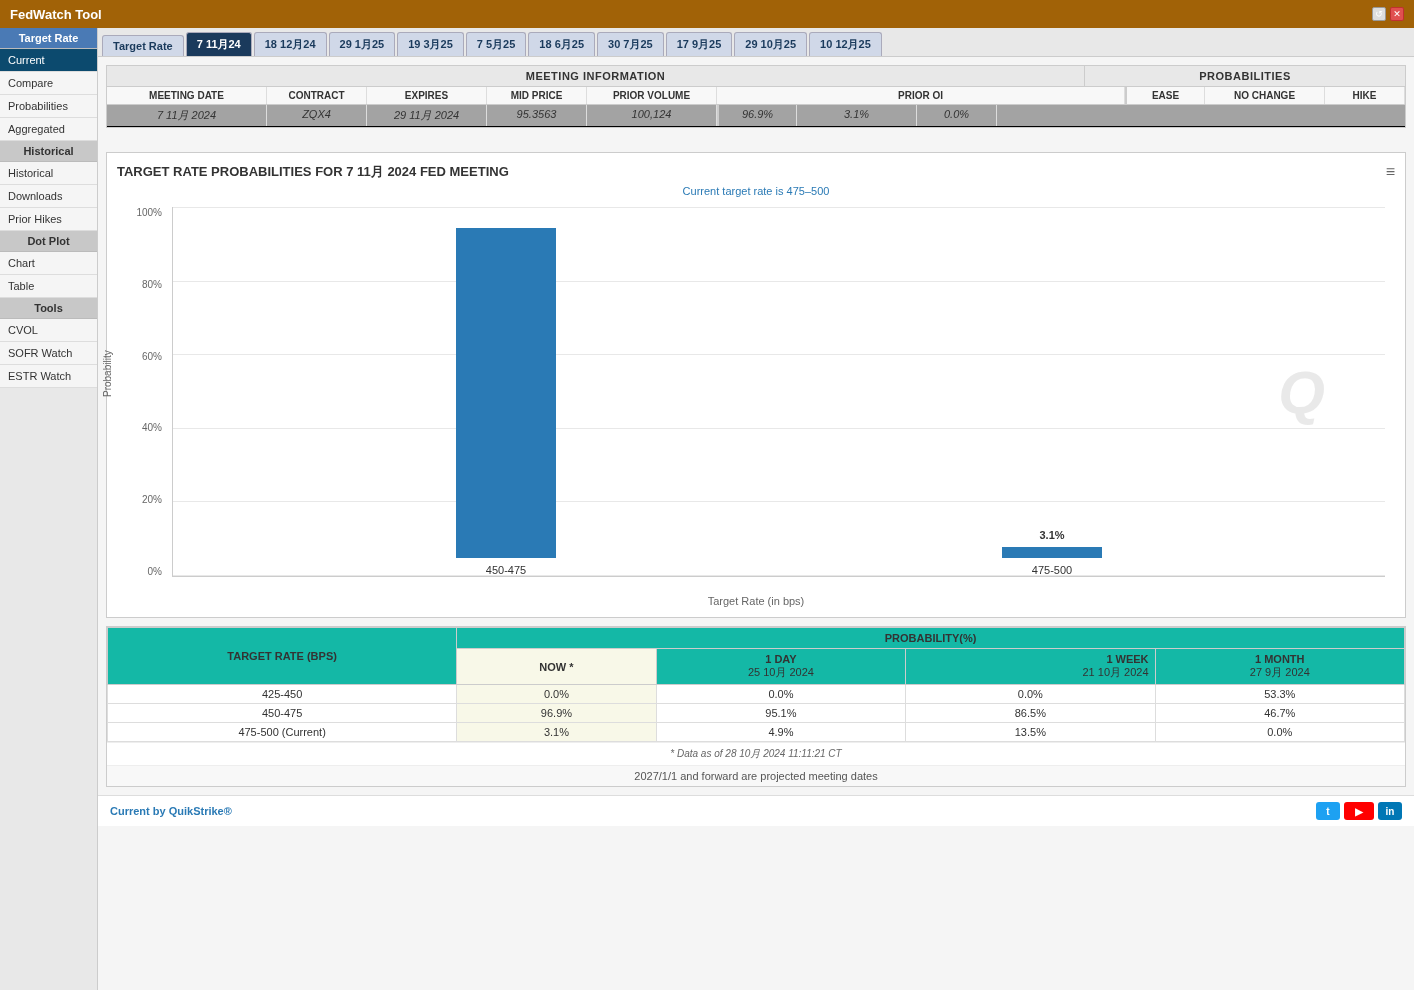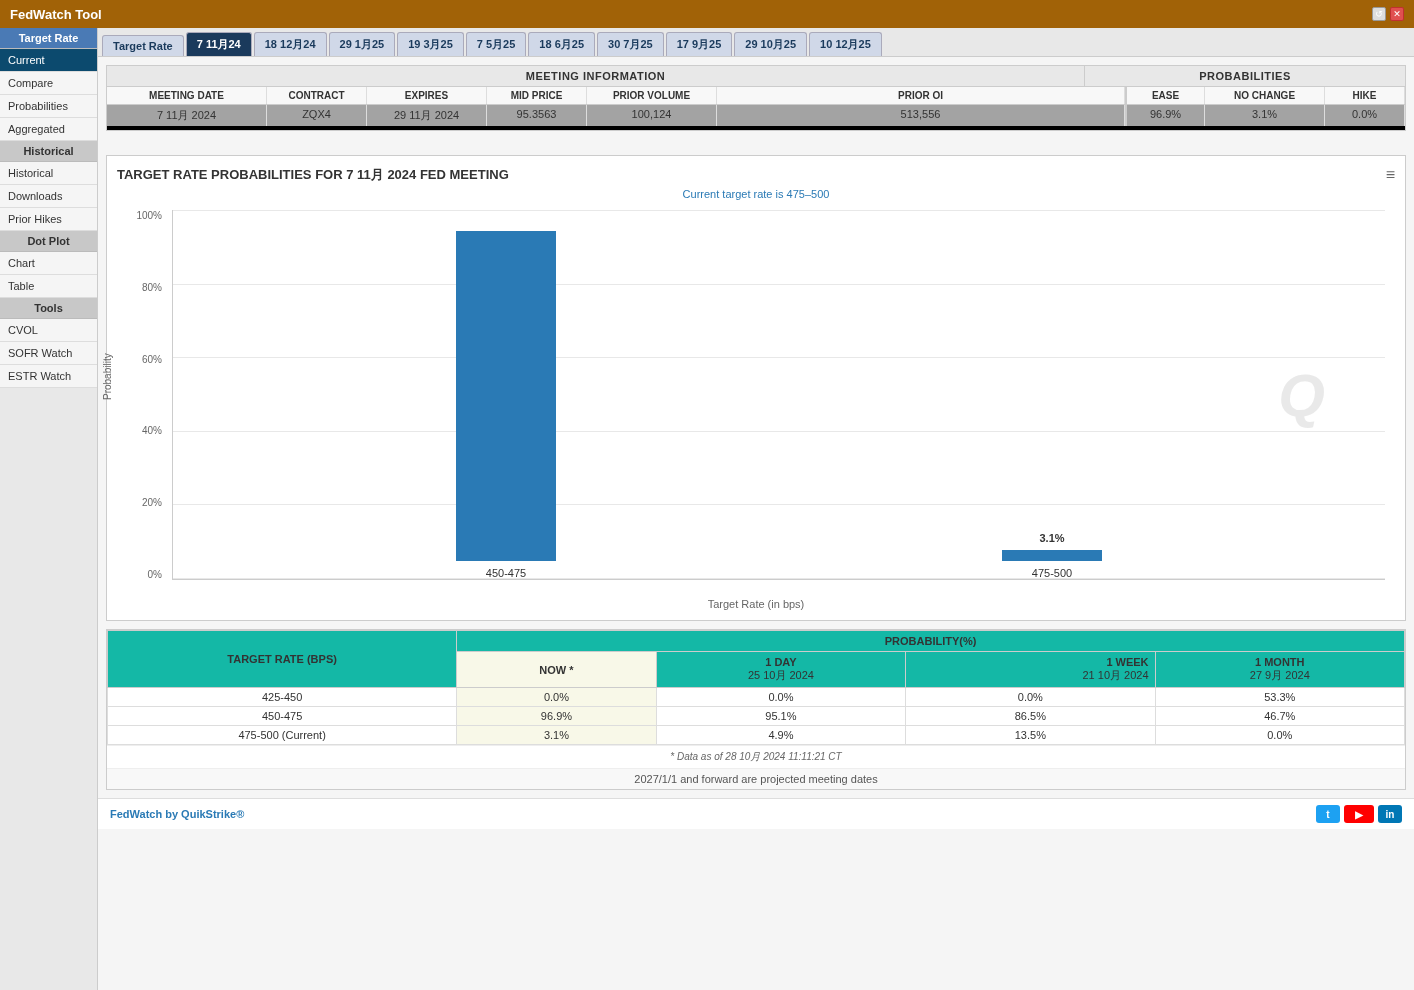--- a/index.html
+++ b/index.html
@@ -116,21 +116,22 @@
     .col-cell {
       text-align: center;
       font-weight: bold;
       font-size: 10px;
       padding: 3px 4px;
       border-right: 1px solid #ddd;
       background: #f8f8f8;
     }
     .data-row {
       display: flex;
-      border-bottom: 4px solid #000000;
+      border-bottom: 1px solid #000000;
+      font-style: italic;
     }
     .data-cell {
       text-align: center;
       font-size: 11px;
       padding: 3px 4px;
       border-right: 1px solid #ddd;
     }
 
     
     .chart-section {
@@ -410,21 +411,20 @@
           <div class="col-cell" style="width:80px;border-left:2px solid #ccc;">EASE</div>
           <div class="col-cell" style="width:120px;">NO CHANGE</div>
           <div class="col-cell" style="width:80px;">HIKE</div>
         </div>
         <div class="data-row">
           <div class="data-cell" style="width:160px;">7 11月 2024</div>
           <div class="data-cell" style="width:100px;">ZQX4</div>
           <div class="data-cell" style="width:120px;">29 11月 2024</div>
           <div class="data-cell" style="width:100px;">95.3563</div>
           <div class="data-cell" style="width:130px;">100,124</div>
-          <div class="data-cell" style="flex:1;">513,556</div>
           <div class="data-cell" style="width:80px;border-left:2px solid #ccc;">96.9%</div>
           <div class="data-cell" style="width:120px;">3.1%</div>
           <div class="data-cell" style="width:80px;">0.0%</div>
         </div>
       </div>
 
       <div class="chart-section">
         <div class="chart-title">TARGET RATE PROBABILITIES FOR 7 11月 2024 FED MEETING</div>
         <div class="chart-subtitle">Current target rate is 475–500</div>
         <div class="chart-menu-icon">≡</div>
@@ -520,21 +520,21 @@
           </tbody>
         </table>
         <div class="data-note">* Data as of 28 10月 2024 11:11:21 CT</div>
         <div class="projected-note">2027/1/1 and forward are projected meeting dates</div>
       </div>
 
     </div>
 
     <div id="footer">
       <div class="powered">
-        <span>FedWatch by </span><span style="color:#2a7ab5;font-weight:bold;">QuikStrike</span><span>®</span>
+        <span>Current by </span><span style="color:#2a7ab5;font-weight:bold;">QuikStrike</span><span>®</span>
       </div>
       <div class="social-icons">
         <div class="social-icon" style="background:#1da1f2;">t</div>
         <div class="social-icon" style="background:#ff0000;width:30px;">▶</div>
         <div class="social-icon" style="background:#0077b5;">in</div>
       </div>
     </div>
   </div>
 </div>
 

